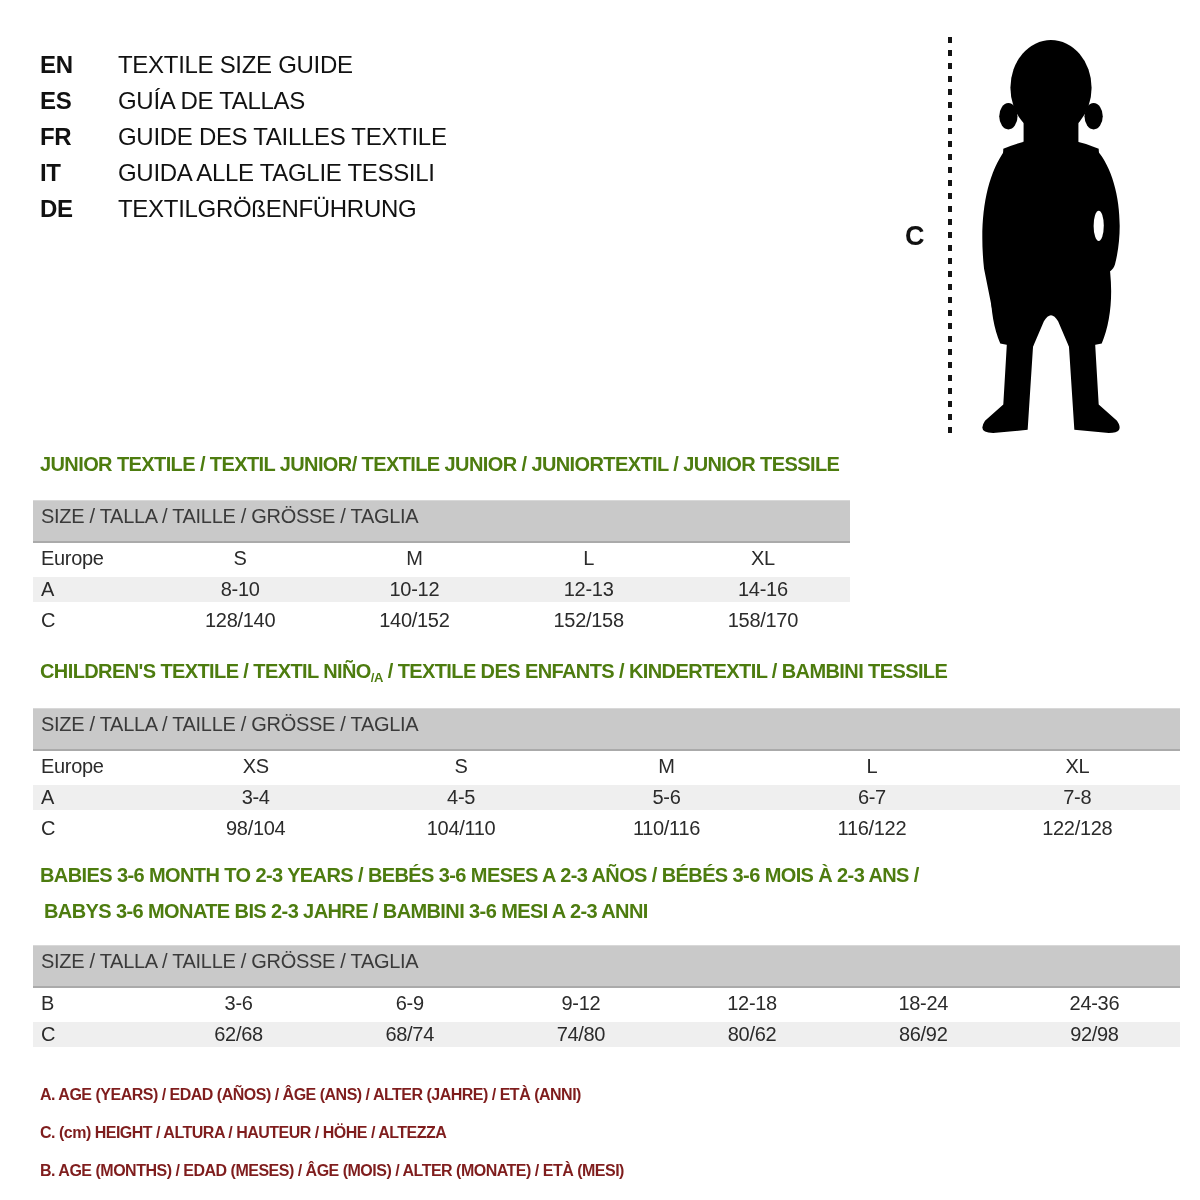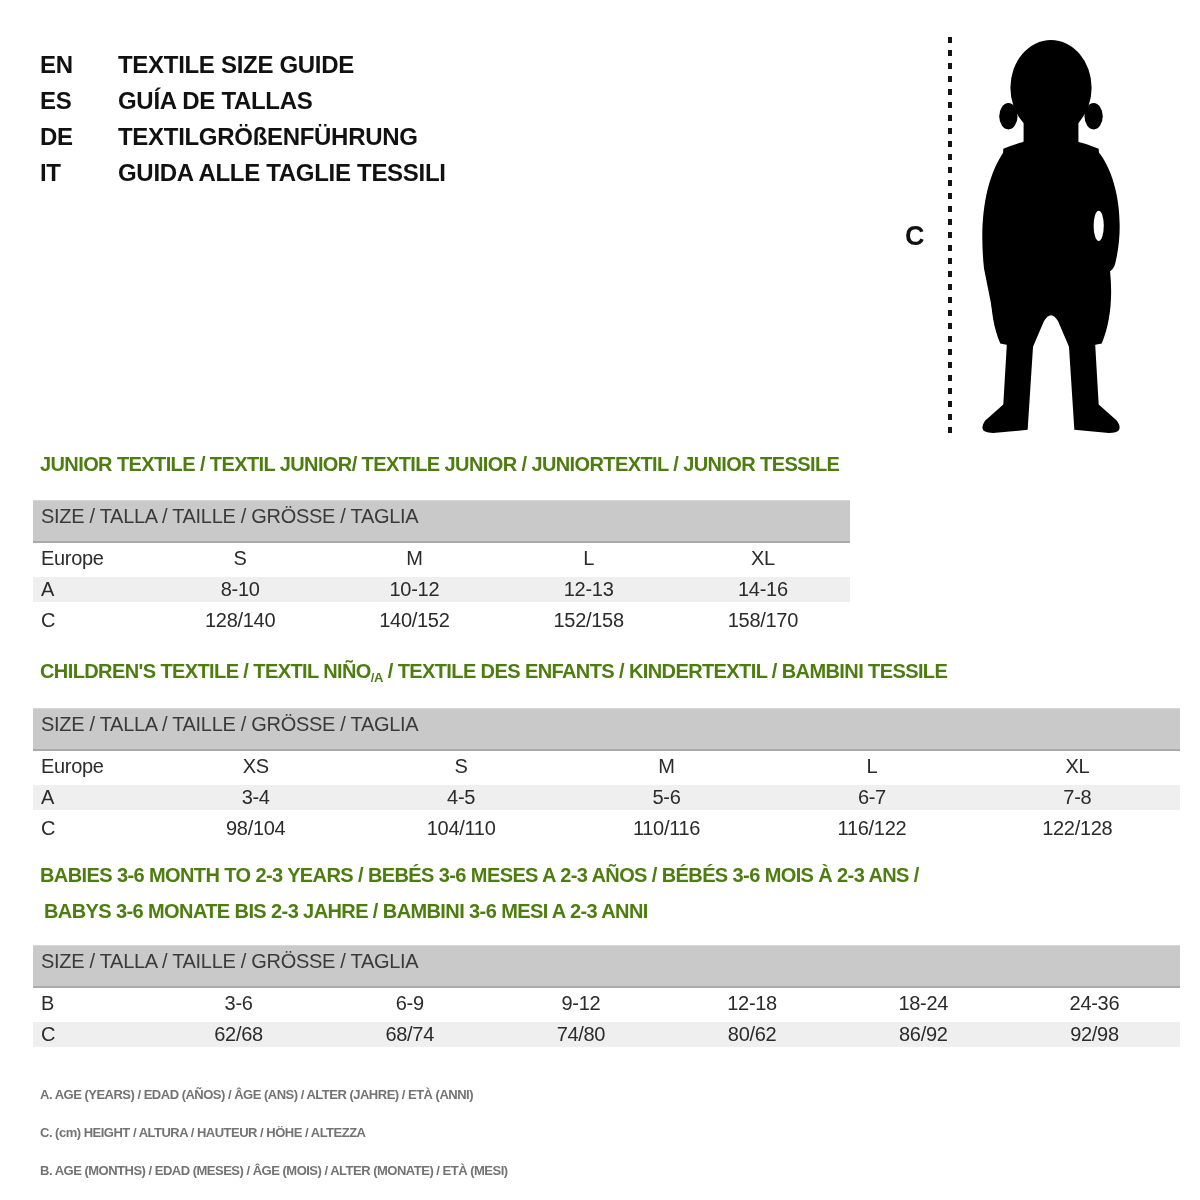--- a/index.html
+++ b/index.html
@@ -4,67 +4,71 @@
 <style>
   html,body{margin:0;padding:0;background:#fff;}
   .canvas{
     position:relative;width:1200px;height:1200px;background:#ffffff;overflow:hidden;
     font-family:"Liberation Sans","DejaVu Sans",sans-serif;color:#111;margin-top:19px;
   }
   
   .lang-block{position:absolute;left:40px;top:28px;}
   .lang-row{display:flex;height:36px;align-items:center;}
   .lang-code{width:78px;font-size:24px;font-weight:700;letter-spacing:-0.3px;}
-  .lang-title{font-size:24px;font-weight:700;letter-spacing:-0.3px;}
+  .lang-title{font-size:24px;font-weight:400;letter-spacing:-0.3px;}
   
   .height-line{
     position:absolute;left:948px;top:18px;width:4px;height:398px;
     background-image:repeating-linear-gradient(to bottom,#141414 0px,#141414 6px,transparent 6px,transparent 13px);
   }
   .measure-label{position:absolute;left:905px;top:202px;font-size:27px;font-weight:700;}
   .silhouette{position:absolute;left:958px;top:14px;width:186px;height:406px;}
   
   .sec-title{position:absolute;font-size:20px;font-weight:700;letter-spacing:-0.6px;white-space:nowrap;color:#4d7c0f;}
   .sub{font-size:13px;vertical-align:-4px;letter-spacing:-0.5px;}
   
   .tbl{position:absolute;}
   .tbl-header{
     height:43px;line-height:30px;background:#c9c9c9;color:#3a3a3a;
     font-size:20px;letter-spacing:-0.3px;padding-left:8px;
     border-top:1px solid #d8d8d8;border-bottom:2px solid #aaaaaa;box-sizing:border-box;
   }
-  .trow{display:flex;height:31px;align-items:center;font-size:20px;color:#2b2b2b;letter-spacing:-0.3px;}
+  .trow{display:flex;height:31px;align-items:center;font-size:20px;color:#2b2b2b;letter-spacing:-0.3px;justify-content:center;}
   .trow .lbl{width:120px;padding-left:8px;box-sizing:border-box;}
   .trow .cell{flex:1;text-align:center;}
   .trow.alt{background:#efefef;box-shadow:inset 0 3px 0 0 #ffffff,inset 0 -3px 0 0 #ffffff;}
   
   .legend{position:absolute;left:40px;top:1057px;}
-  .legend-line{height:38px;line-height:38px;font-size:13px;font-weight:700;letter-spacing:-0.5px;white-space:nowrap;color:#737373;}
+  .legend-line{height:38px;line-height:38px;font-size:16px;font-weight:700;letter-spacing:-0.5px;white-space:nowrap;color:#7f1d1d;}
 </style>
 </head>
 <body>
 
 <div class="canvas">
 
   <div class="lang-block">
     <div class="lang-row">
       <span class="lang-code">EN</span>
       <span class="lang-title">TEXTILE SIZE GUIDE</span>
     </div>
     <div class="lang-row">
       <span class="lang-code">ES</span>
       <span class="lang-title">GUÍA DE TALLAS</span>
     </div>
     <div class="lang-row">
-      <span class="lang-code">DE</span>
-      <span class="lang-title">TEXTILGRÖßENFÜHRUNG</span>
+      <span class="lang-code">FR</span>
+      <span class="lang-title">GUIDE DES TAILLES TEXTILE</span>
     </div>
     <div class="lang-row">
       <span class="lang-code">IT</span>
       <span class="lang-title">GUIDA ALLE TAGLIE TESSILI</span>
+    </div>
+    <div class="lang-row">
+      <span class="lang-code">DE</span>
+      <span class="lang-title">TEXTILGRÖßENFÜHRUNG</span>
     </div>
   </div>
 
   <div class="measure-label">C</div>
   <div class="height-line"></div>
   <svg class="silhouette" viewBox="0 0 170 400" aria-hidden="true">
     <g fill="#000000">
       <ellipse cx="85" cy="54" rx="40" ry="47"></ellipse>
       <ellipse cx="43" cy="82" rx="9" ry="13"></ellipse>
       <ellipse cx="127" cy="82" rx="9" ry="13"></ellipse>

